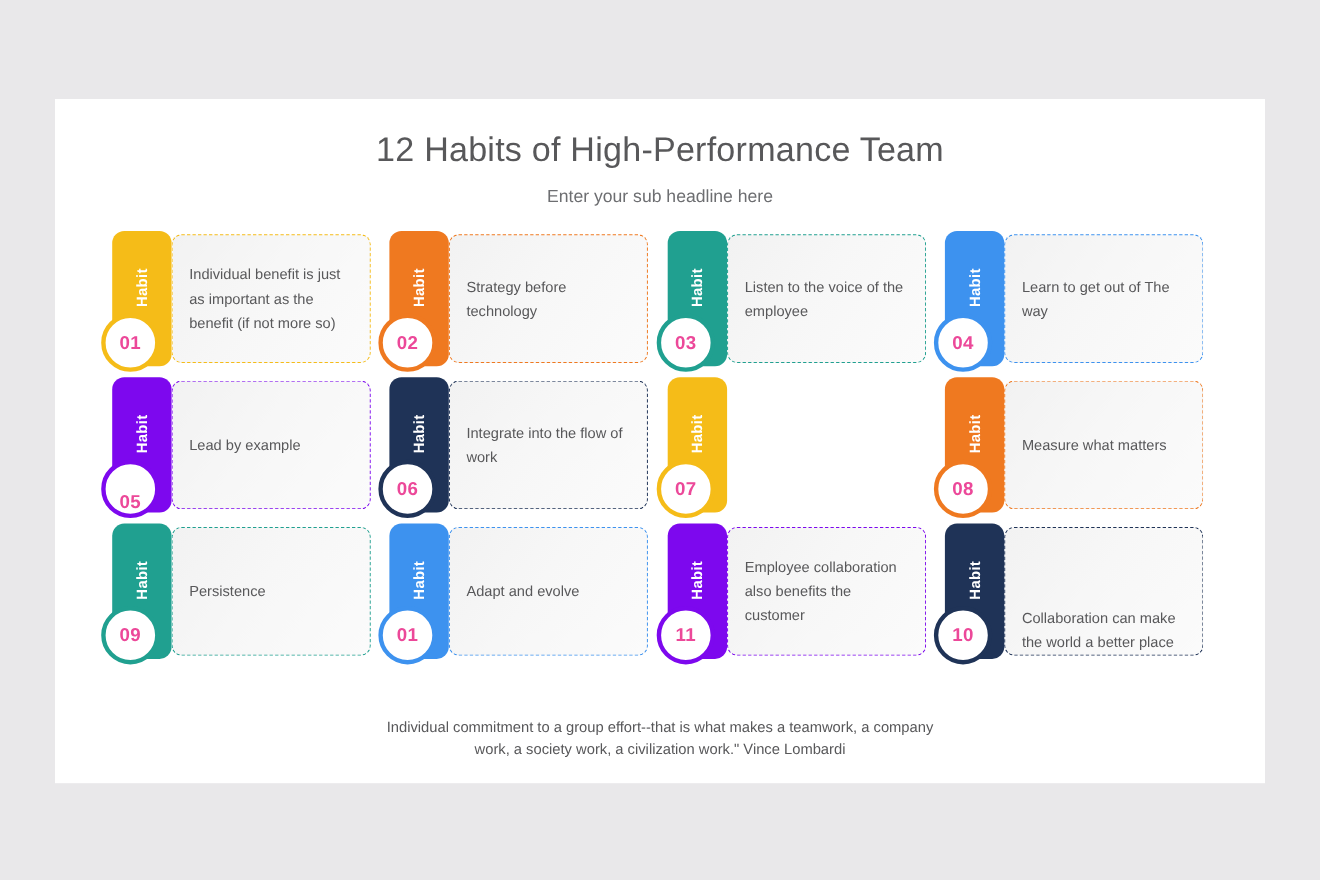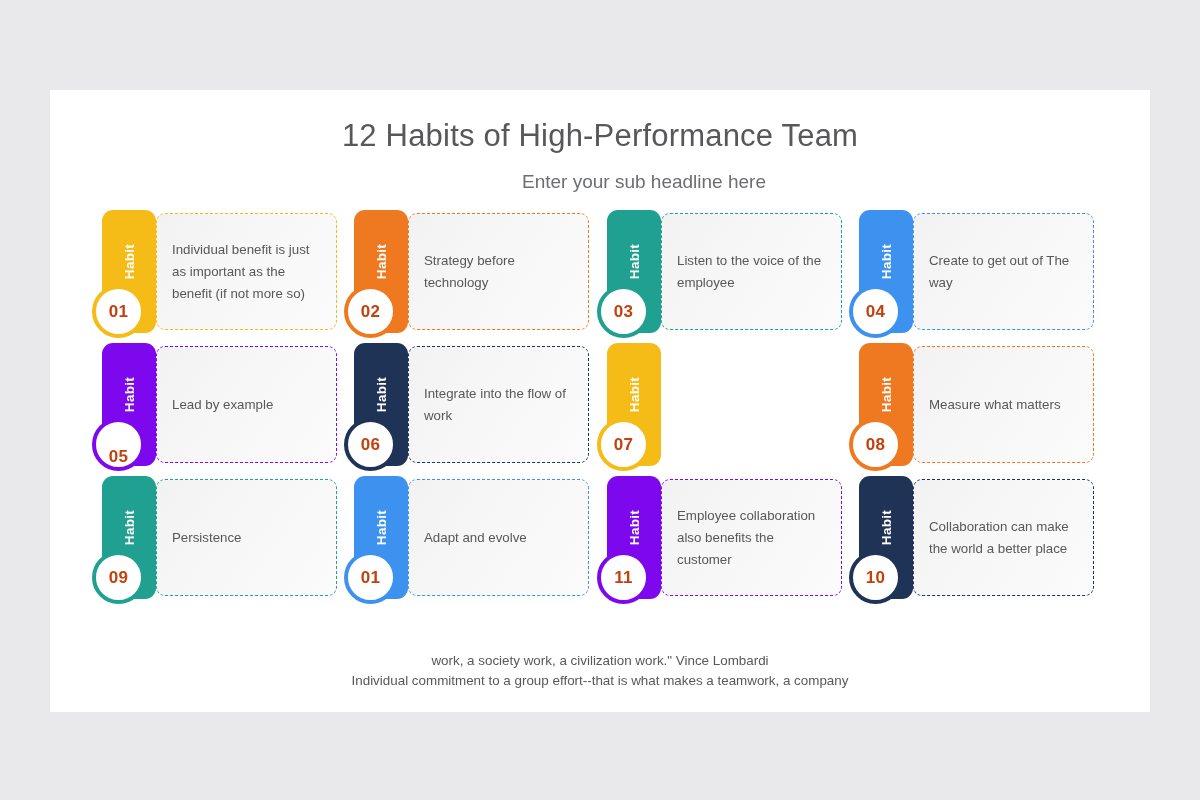--- a/index.html
+++ b/index.html
@@ -32,24 +32,23 @@
     color: #58585a;
     letter-spacing: 0.2px;
   }
 
   #subtitle {
     position: absolute;
     left: 0;
     top: 81px;
     width: 100%;
     text-align: center;
-    font-size: 19px;
+    font-size: 16px;
     font-weight: 400;
     color: #6d6e71;
-    margin-left: 44px;
   }
 
   #grid {
     position: absolute;
     left: 48px;
     top: 120px;
     width: 1010px;
   }
 
   .row {
@@ -127,21 +126,21 @@
     z-index: 3;
     display: flex;
     align-items: center;
     justify-content: center;
     box-sizing: border-box;
   }
 
   .num-text {
     font-size: 17px;
     font-weight: 700;
-    color: #c2410c;
+    color: #ec4899;
     letter-spacing: 0.3px;
   }
 
   #footer {
     position: absolute;
     left: 0;
     bottom: 22px;
     width: 100%;
     text-align: center;
   }
@@ -190,21 +189,21 @@
           </div>
           <div class="tab" style="background: rgb(32, 160, 144);">
             <span class="tab-label">Habit</span>
           </div>
           <div class="num-circle" style="border: 4px solid rgb(32, 160, 144);">
             <span class="num-text">03</span>
           </div>
         </div>
         <div class="card c3">
           <div class="content-box" style="border-color: rgb(61, 146, 239);">
-            <div class="content-text">Create to get out of The way</div>
+            <div class="content-text">Learn to get out of The way</div>
           </div>
           <div class="tab" style="background: rgb(61, 146, 239);">
             <span class="tab-label">Habit</span>
           </div>
           <div class="num-circle" style="border: 4px solid rgb(61, 146, 239);">
             <span class="num-text">04</span>
           </div>
         </div>
       </div>
       <div class="row">
@@ -278,31 +277,31 @@
             <div class="content-text">Employee collaboration also benefits the customer</div>
           </div>
           <div class="tab" style="background: rgb(125, 8, 238);">
             <span class="tab-label">Habit</span>
           </div>
           <div class="num-circle" style="border: 4px solid rgb(125, 8, 238);">
             <span class="num-text">11</span>
           </div>
         </div>
         <div class="card c3">
-          <div class="content-box" style="border-color: rgb(31, 51, 87);">
+          <div class="content-box" style="border-color: rgb(31, 51, 87); align-items: flex-end;">
             <div class="content-text">Collaboration can make the world a better place</div>
           </div>
           <div class="tab" style="background: rgb(31, 51, 87);">
             <span class="tab-label">Habit</span>
           </div>
           <div class="num-circle" style="border: 4px solid rgb(31, 51, 87);">
             <span class="num-text">10</span>
           </div>
         </div>
       </div>
     </div>
 
   <div id="footer">
+    <div class="footer-line">Individual commitment to a group effort--that is what makes a teamwork, a company</div>
     <div class="footer-line">work, a society work, a civilization work." Vince Lombardi</div>
-    <div class="footer-line">Individual commitment to a group effort--that is what makes a teamwork, a company</div>
   </div>
 
 </div>
 
 </body></html>

